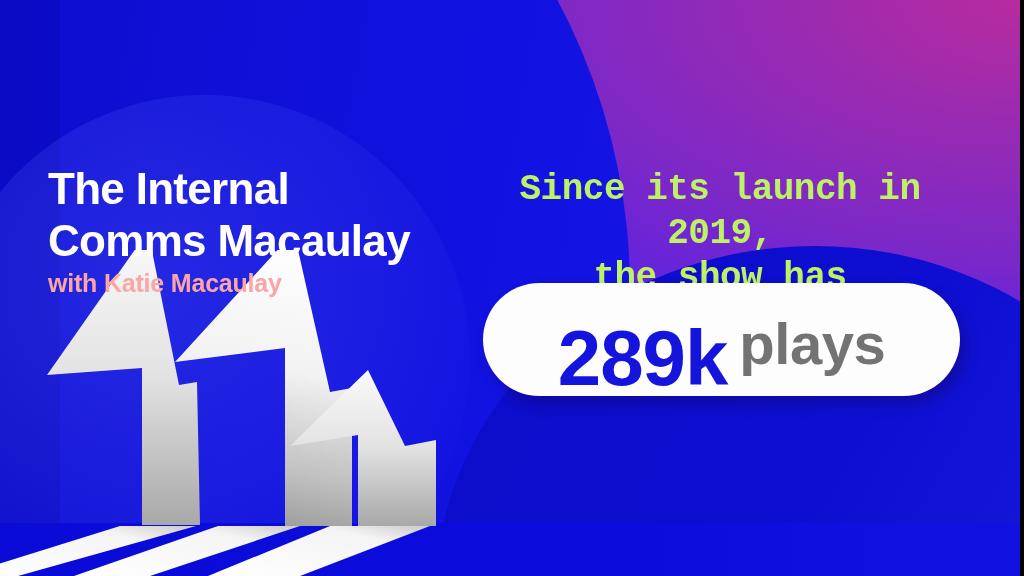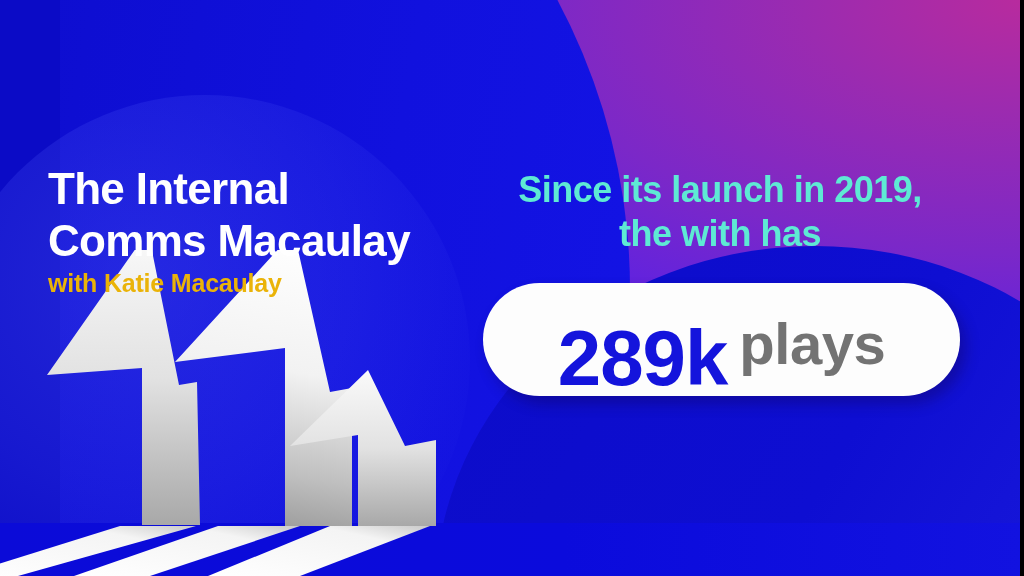--- a/index.html
+++ b/index.html
@@ -54,29 +54,29 @@
 
   
   .podcast-title{
     position:absolute;left:48px;top:163px;width:420px;
     color:#FFFFFF;font-size:44px;line-height:52px;font-weight:bold;
     letter-spacing:-0.7px;
   }
   .podcast-title .l2{display:block;}
   .podcast-sub{
     position:absolute;left:48px;top:268px;width:420px;
-    color:#eab308;font-size:25px;line-height:30px;font-weight:bold;
+    color:#fca5a5;font-size:25px;line-height:30px;font-weight:bold;
     letter-spacing:-0.2px;
   }
 
   
   .headline{
     position:absolute;left:470px;top:168px;width:500px;
-    text-align:center;color:#5eead4;
-    font-size:36px;line-height:44px;font-weight:bold;letter-spacing:-0.5px;
+    text-align:center;color:#bef264;
+    font-size:36px;line-height:44px;font-weight:bold;letter-spacing:-0.5px;font-family:Liberation Mono, monospace;
   }
   .headline span{display:block;}
 
   
   .stat-pill{
     position:absolute;left:483px;top:283px;width:477px;height:113px;
     background:#FDFDFD;border-radius:58px;
     box-shadow:6px 8px 14px rgba(20,0,60,.30);
     display:flex;align-items:center;justify-content:center;
   }
@@ -137,21 +137,21 @@
   </svg>
 
   <div class="podcast-title">
     <span class="l1">The Internal</span>
     <span class="l2">Comms Macaulay</span>
   </div>
   <div class="podcast-sub">with Katie Macaulay</div>
 
   <div class="headline">
     <span>Since its launch in 2019,</span>
-    <span>the with has</span>
+    <span>the show has</span>
   </div>
 
   <div class="stat-pill">
     <span class="stat-number">289k</span>
     <span class="stat-unit">plays</span>
   </div>
 
 </div>
 
 </body></html>

